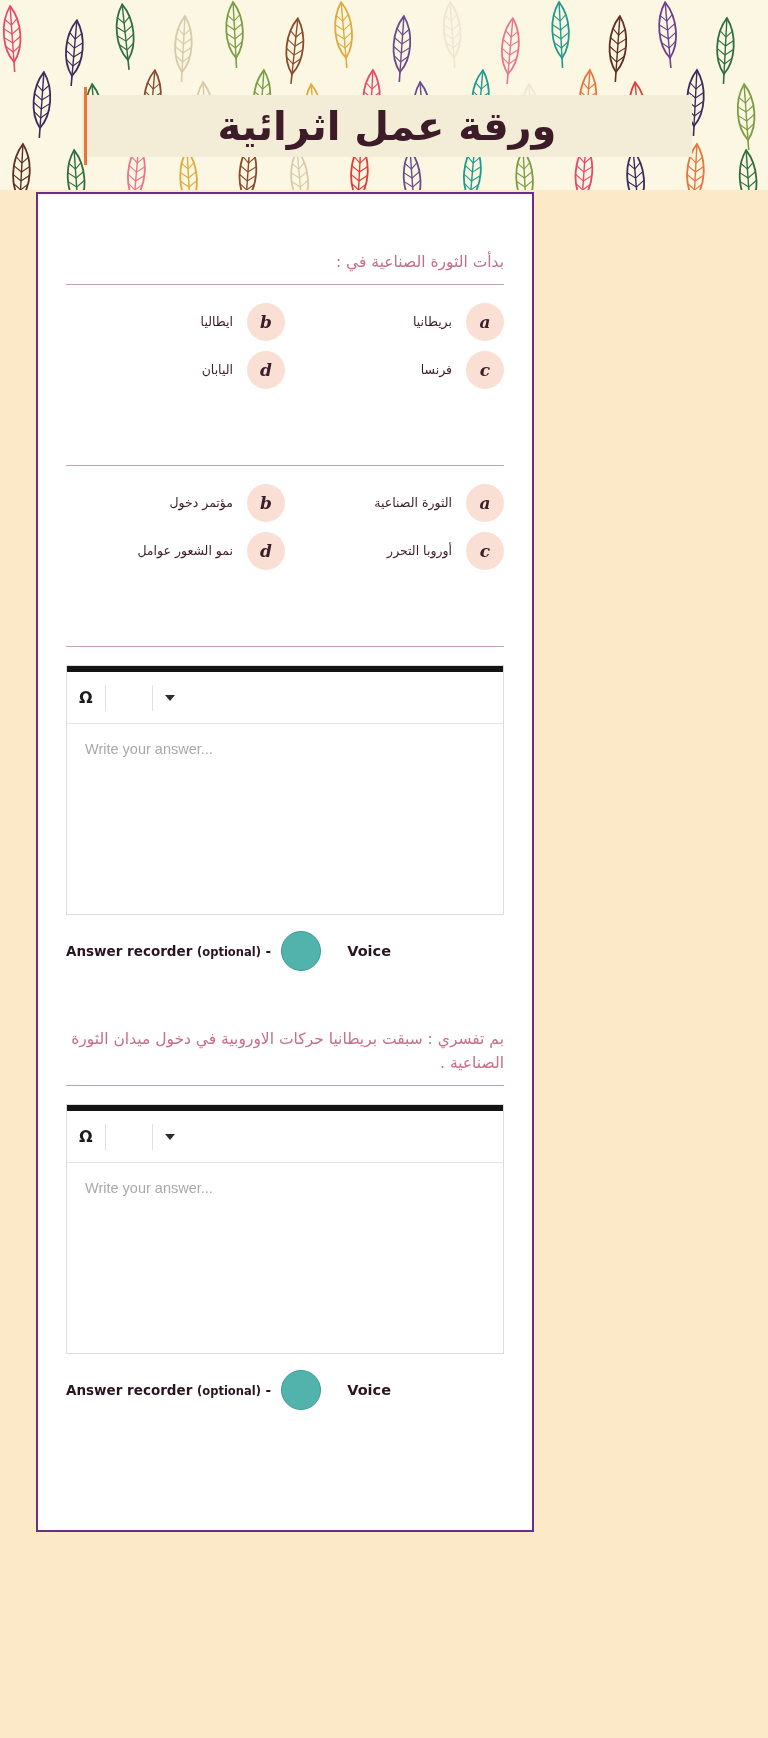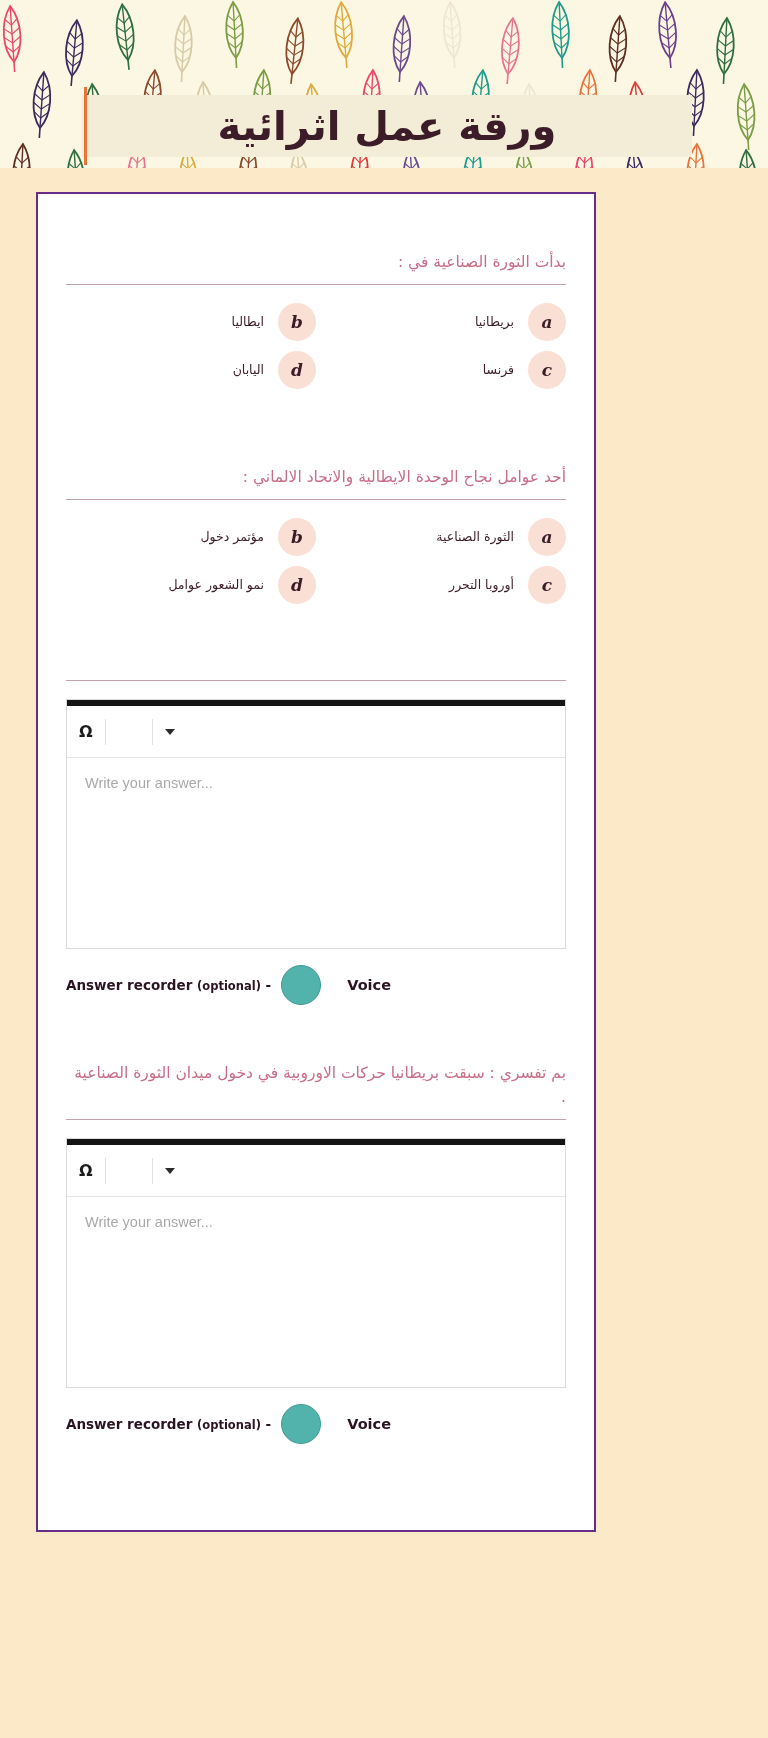--- a/index.html
+++ b/index.html
@@ -9,21 +9,21 @@
     font-family: "Liberation Sans", sans-serif;
     background: #fbe9c8;
     position: relative;
     overflow: hidden;
   }
 
   
   #banner {
     position: relative;
     width: 768px;
-    height: 168px;
+    height: 190px;
     background: #6d28d9;
     overflow: hidden;
   }
   #leafPattern { position:absolute; inset:0; width:768px; height:190px; display:block; }
   #bannerTitleBar {
     position: absolute;
     left: 82px; top: 95px;
     width: 610px; height: 62px;
     background: #f3ecd6;
     display: flex; align-items: center; justify-content: center;
@@ -42,21 +42,21 @@
     color: #3c1c28;
     letter-spacing: 1px;
     white-space: nowrap;
     direction: rtl;
   }
 
   
   #sheet {
     position: absolute;
     left: 36px; top: 192px;
-    width: 560px; height: 1340px;
+    width: 498px; height: 1340px;
     background: #ffffff;
     border: 2px solid #6b2d8b;
     overflow: hidden;
   }
   #sheetInner { padding: 56px 28px 20px 28px; }
 
   
   .q-block { margin-bottom: 22px; }
   .q-text {
     direction: rtl;
@@ -290,21 +290,20 @@
             <span class="opt-bullet">d</span>
             <span class="opt-label">اليابان</span>
           </div>
         </div>
       </div>
     </div>
 
     <div class="spacer-lg"></div>
 
     <div class="q-block">
-      <div class="q-text">أحد عوامل نجاح الوحدة الايطالية والاتحاد الالماني :</div>
       <hr class="q-rule">
       <div class="opts">
         <div class="opt-row">
           <div class="opt">
             <span class="opt-bullet">a</span>
             <span class="opt-label">الثورة الصناعية</span>
           </div>
           <div class="opt">
             <span class="opt-bullet">b</span>
             <span class="opt-label">مؤتمر دخول</span>

